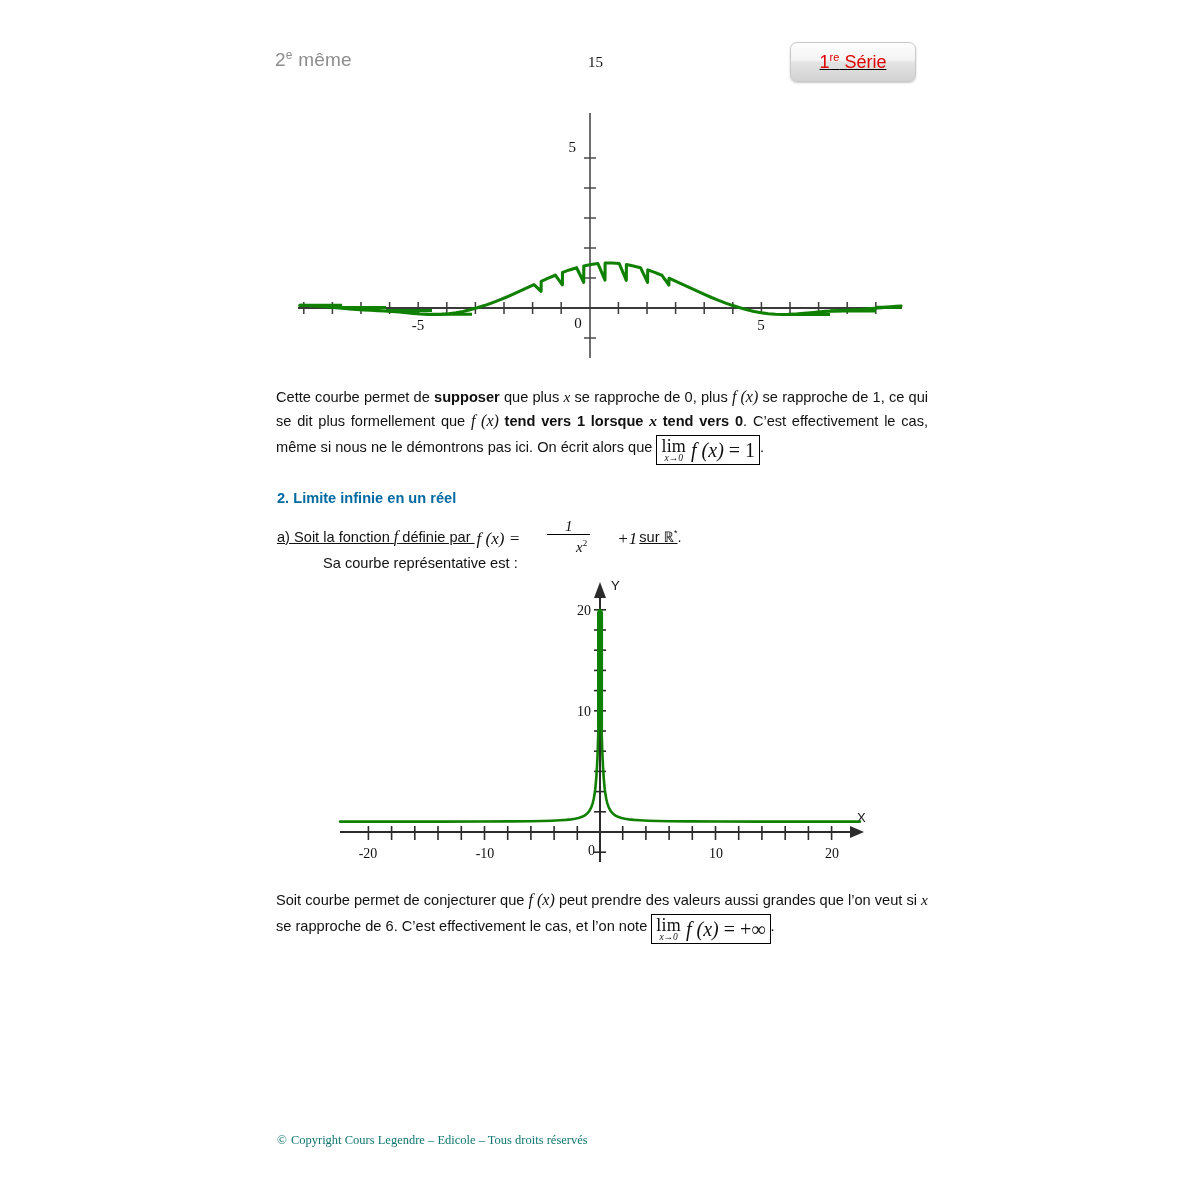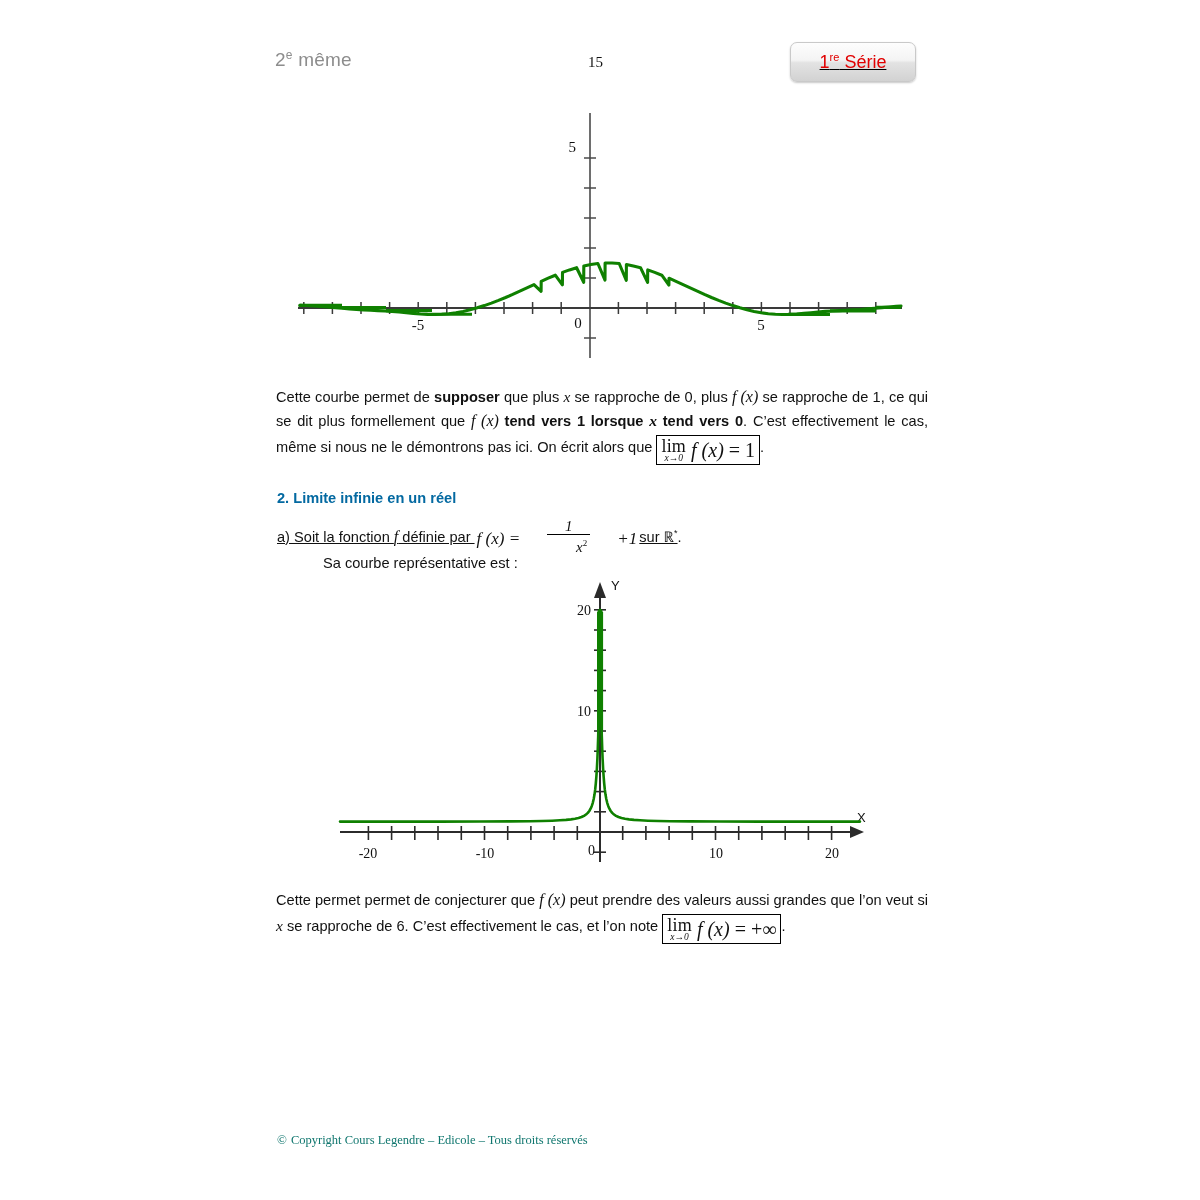--- a/index.html
+++ b/index.html
@@ -386,21 +386,21 @@
          L 271.8,166.2 L 271.4,151.3 L 271.1,137.5 L 270.8,120.5 L 270.5,99.2
          L 270.2,71.0 L 270.0,40.0"></path>
 
     <line x1="268.3" y1="42" x2="268.3" y2="160" stroke="#0f8000" stroke-width="2.6"></line>
     <line x1="271.8" y1="42" x2="271.8" y2="160" stroke="#0f8000" stroke-width="2.6"></line>
     <path d="M 268.3,42 Q 270,38 271.8,42" fill="none" stroke="#0f8000" stroke-width="2.6"></path>
   </svg>
 </div>
 
 <div class="para para-3">
-  <span>Cette permet permet de conjecturer que </span><span class="mfn">f (x)</span><span> peut prendre des valeurs aussi grandes que l’on veut si </span><span class="mvar">x</span><span> se rapproche de 6. C’est effectivement le cas, et l’on note </span><span class="limbox">
+  <span>Soit courbe permet de conjecturer que </span><span class="mfn">f (x)</span><span> peut prendre des valeurs aussi grandes que l’on veut si </span><span class="mvar">x</span><span> se rapproche de 6. C’est effectivement le cas, et l’on note </span><span class="limbox">
       <span class="limstack">
         <span class="lim-main">lim</span>
         <span class="lim-sub">x→0</span>
       </span>
       <span class="lim-rest"><span>f (x)</span><span class="rm"> = +∞</span></span>
     </span><span>.</span>
 </div>
 
 <div class="footer">
   <span class="copy-glyph">©</span><span>Copyright Cours Legendre – Edicole – Tous droits réservés</span>

